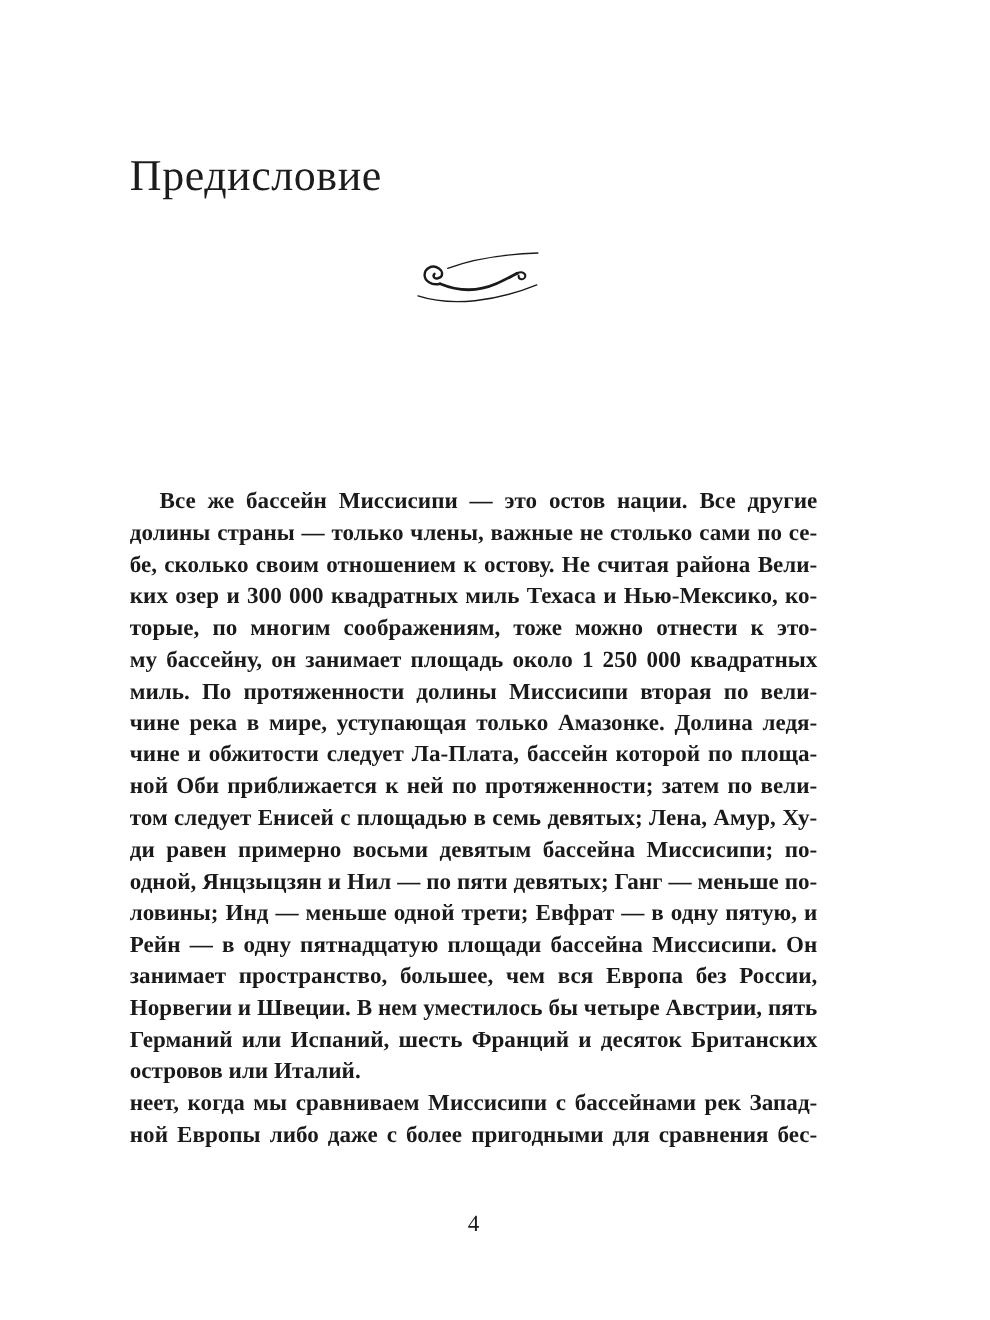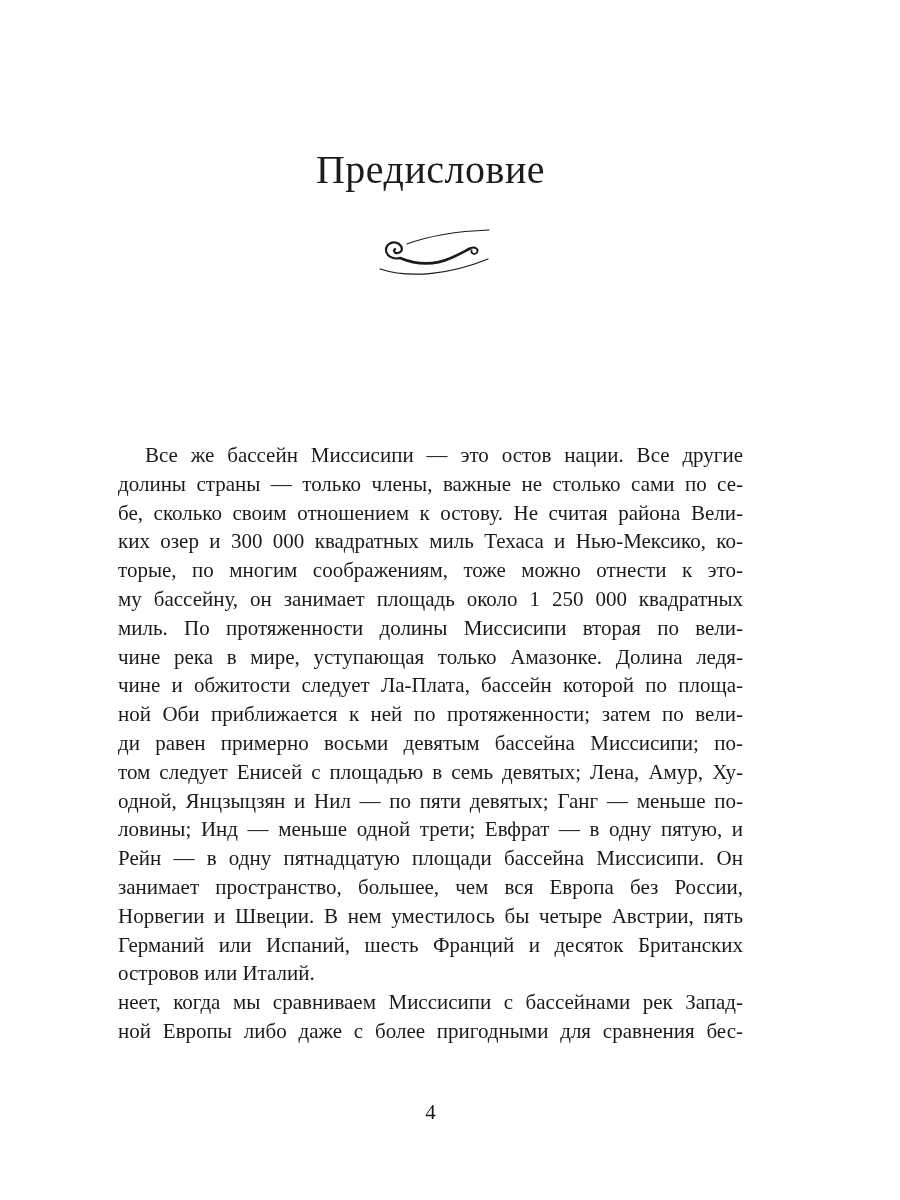--- a/index.html
+++ b/index.html
@@ -14,27 +14,26 @@
     color: #1a1a1a;
     position: relative;
     overflow: hidden;
   }
   .book-page {
     position: absolute;
     inset: 0;
   }
   .chapter-title {
     position: absolute;
-    top: 146px;
+    top: 136px;
     left: 118px;
     width: 625px;
     margin: 0;
     font-size: 40px;
     font-weight: 400;
-    text-align: center;
     letter-spacing: 0.5px;
     color: #1c1c1c;
   }
   .ornament {
     position: absolute;
     top: 221px;
     left: 365px;
     width: 130px;
     height: 70px;
   }
@@ -54,20 +53,21 @@
   }
   .paragraph {
     margin: 0;
   }
   .line {
     text-align: justify;
     text-align-last: justify;
     white-space: normal;
     height: 28.8px;
     overflow: visible;
+    font-weight: bold;
   }
   .line.indent {
     text-indent: 27px;
   }
   .line.last {
     text-align-last: left;
   }
   .page-number {
     position: absolute;
     top: 1100px;
@@ -105,22 +105,22 @@
         <div class="line indent">Все же бассейн Миссисипи — это остов нации. Все другие</div>
         <div class="line">долины страны — только члены, важные не столько сами по се-</div>
         <div class="line">бе, сколько своим отношением к остову. Не считая района Вели-</div>
         <div class="line">ких озер и 300 000 квадратных миль Техаса и Нью-Мексико, ко-</div>
         <div class="line">торые, по многим соображениям, тоже можно отнести к это-</div>
         <div class="line">му бассейну, он занимает площадь около 1 250 000 квадратных</div>
         <div class="line">миль. По протяженности долины Миссисипи вторая по вели-</div>
         <div class="line">чине река в мире, уступающая только Амазонке. Долина ледя-</div>
         <div class="line">чине и обжитости следует Ла-Плата, бассейн которой по площа-</div>
         <div class="line">ной Оби приближается к ней по протяженности; затем по вели-</div>
+        <div class="line">том следует Енисей с площадью в семь девятых; Лена, Амур, Ху-</div>
         <div class="line">ди равен примерно восьми девятым бассейна Миссисипи; по-</div>
-        <div class="line">том следует Енисей с площадью в семь девятых; Лена, Амур, Ху-</div>
         <div class="line">одной, Янцзыцзян и Нил — по пяти девятых; Ганг — меньше по-</div>
         <div class="line">ловины; Инд — меньше одной трети; Евфрат — в одну пятую, и</div>
         <div class="line">Рейн — в одну пятнадцатую площади бассейна Миссисипи. Он</div>
         <div class="line">занимает пространство, большее, чем вся Европа без России,</div>
         <div class="line">Норвегии и Швеции. В нем уместилось бы четыре Австрии, пять</div>
         <div class="line">Германий или Испаний, шесть Франций и десяток Британских</div>
         <div class="line last">островов или Италий.</div>
       </div>
       <div class="paragraph">
         <div class="line">неет, когда мы сравниваем Миссисипи с бассейнами рек Запад-</div>

